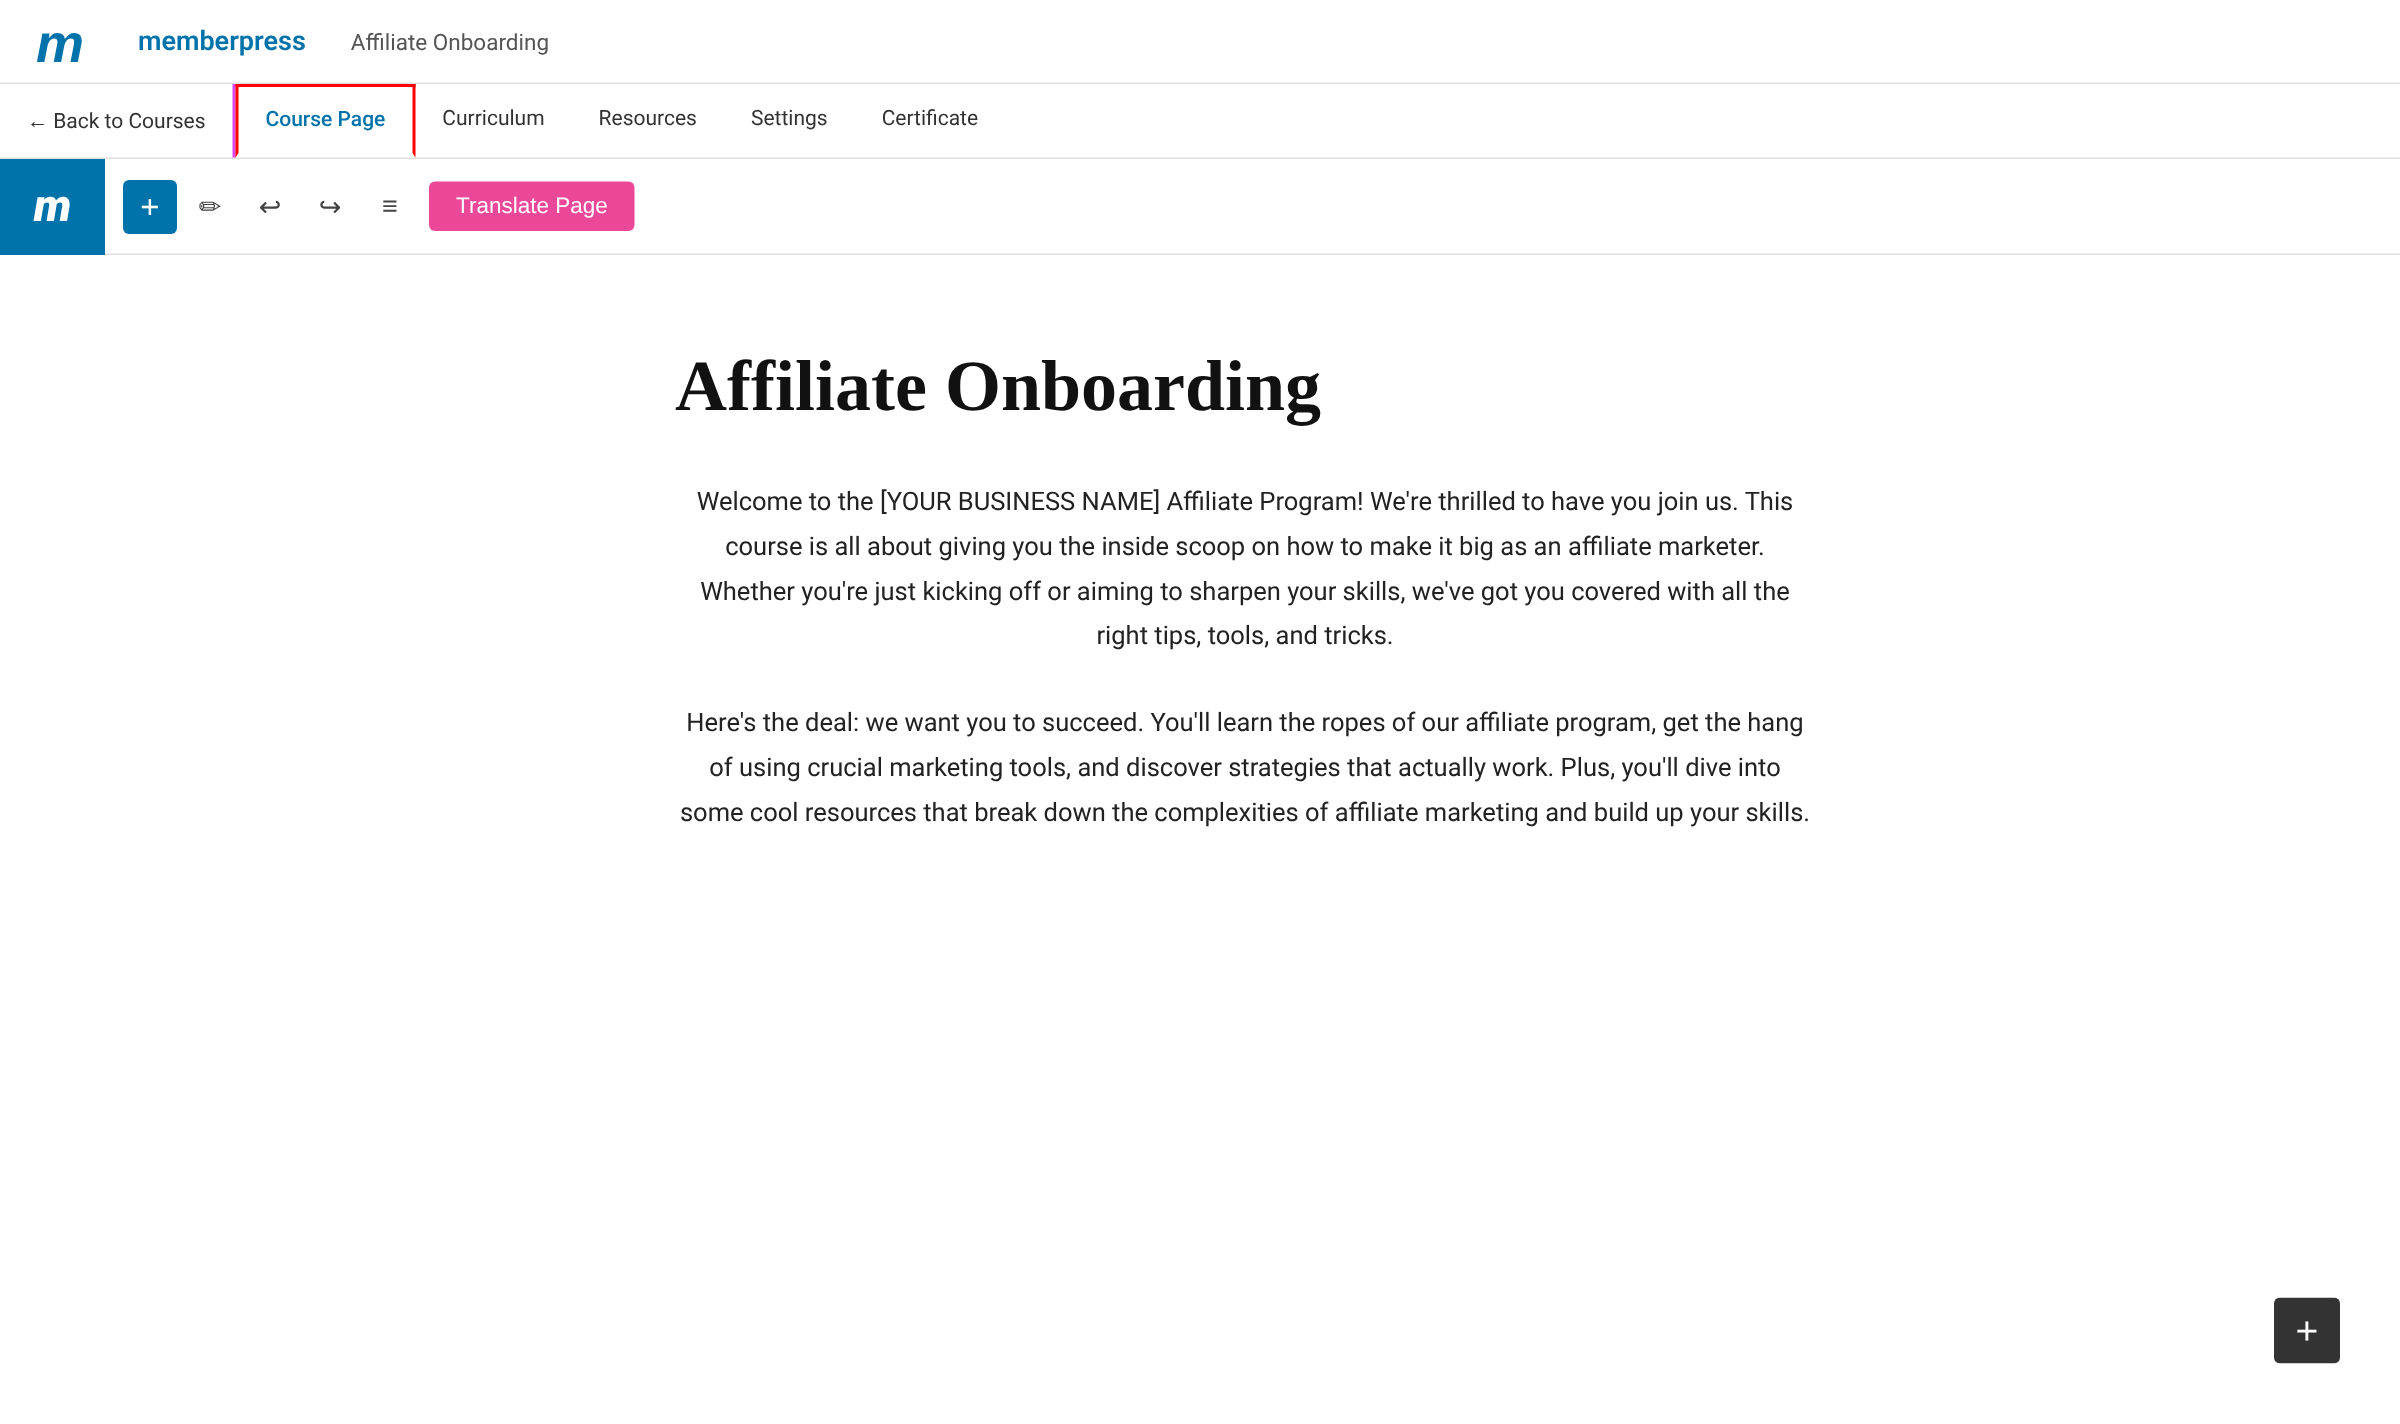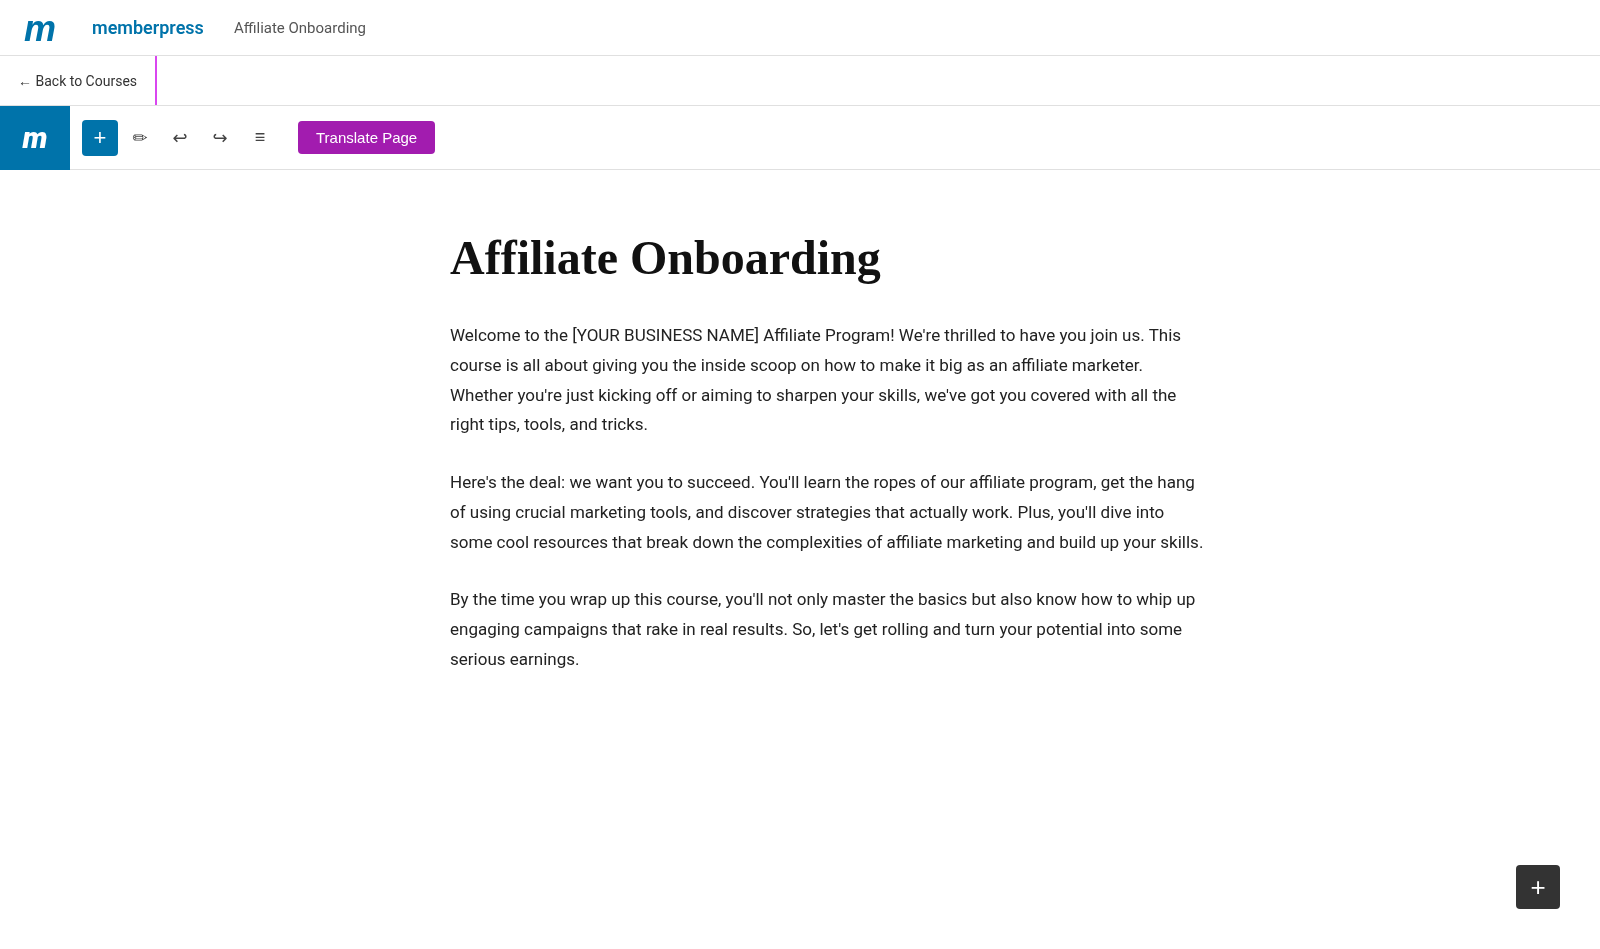--- a/index.html
+++ b/index.html
@@ -127,29 +127,29 @@
     }
     .toolbar-btn.add-btn {
       background: #0073aa;
       color: #fff;
       border-radius: 4px;
       font-size: 22px;
       width: 36px;
       height: 36px;
     }
     .translate-btn {
-      background: #a21caf;
+      background: #ec4899;
       color: #fff;
       border: none;
       border-radius: 4px;
       padding: 8px 18px;
       font-size: 15px;
       cursor: pointer;
       font-weight: 500;
-      margin-left: 16px;
+      margin-left: 4px;
     }
 
     
     .main-content {
       max-width: 900px;
       margin: 0 auto;
       padding: 60px 40px 80px 100px;
       position: relative;
     }
     .page-heading {
@@ -157,20 +157,21 @@
       font-weight: 700;
       color: #111;
       margin-bottom: 36px;
       font-family: Georgia, 'Times New Roman', serif;
     }
     .content-paragraph {
       font-size: 17px;
       line-height: 1.75;
       color: #222;
       margin-bottom: 28px;
+      text-align: center;
     }
 
     
     .floating-add-btn {
       position: fixed;
       bottom: 40px;
       right: 40px;
       width: 44px;
       height: 44px;
       background: #333;
@@ -193,20 +194,27 @@
       <rect width="42" height="42" rx="4" fill="white"></rect>
       <text x="4" y="34" font-size="36" font-weight="900" font-style="italic" font-family="Arial, sans-serif" fill="#0073aa">m</text>
     </svg>
     <span class="logo-text">memberpress</span>
   </div>
   <span class="course-title-header">Affiliate Onboarding</span>
 </div>
 
 <div class="nav-bar">
   <a class="back-to-courses">← Back to Courses</a>
+  <nav class="nav-tabs">
+    <a class="nav-tab active">Course Page</a>
+    <a class="nav-tab">Curriculum</a>
+    <a class="nav-tab">Resources</a>
+    <a class="nav-tab">Settings</a>
+    <a class="nav-tab">Certificate</a>
+  </nav>
 </div>
 
 <div class="toolbar">
   <div class="toolbar-logo">
     <span class="toolbar-logo-m">m</span>
   </div>
   <div class="toolbar-controls">
     <button class="toolbar-btn add-btn">+</button>
     <button class="toolbar-btn">
       <span>✏</span>
@@ -221,16 +229,15 @@
       <span>≡</span>
     </button>
     <button class="translate-btn">Translate Page</button>
   </div>
 </div>
 
 <div class="main-content">
   <h1 class="page-heading">Affiliate Onboarding</h1>
   <p class="content-paragraph">Welcome to the [YOUR BUSINESS NAME] Affiliate Program! We're thrilled to have you join us. This course is all about giving you the inside scoop on how to make it big as an affiliate marketer. Whether you're just kicking off or aiming to sharpen your skills, we've got you covered with all the right tips, tools, and tricks.</p>
   <p class="content-paragraph">Here's the deal: we want you to succeed. You'll learn the ropes of our affiliate program, get the hang of using crucial marketing tools, and discover strategies that actually work. Plus, you'll dive into some cool resources that break down the complexities of affiliate marketing and build up your skills.</p>
-  <p class="content-paragraph">By the time you wrap up this course, you'll not only master the basics but also know how to whip up engaging campaigns that rake in real results. So, let's get rolling and turn your potential into some serious earnings.</p>
 </div>
 
 <button class="floating-add-btn">+</button>
 
 </body></html>

